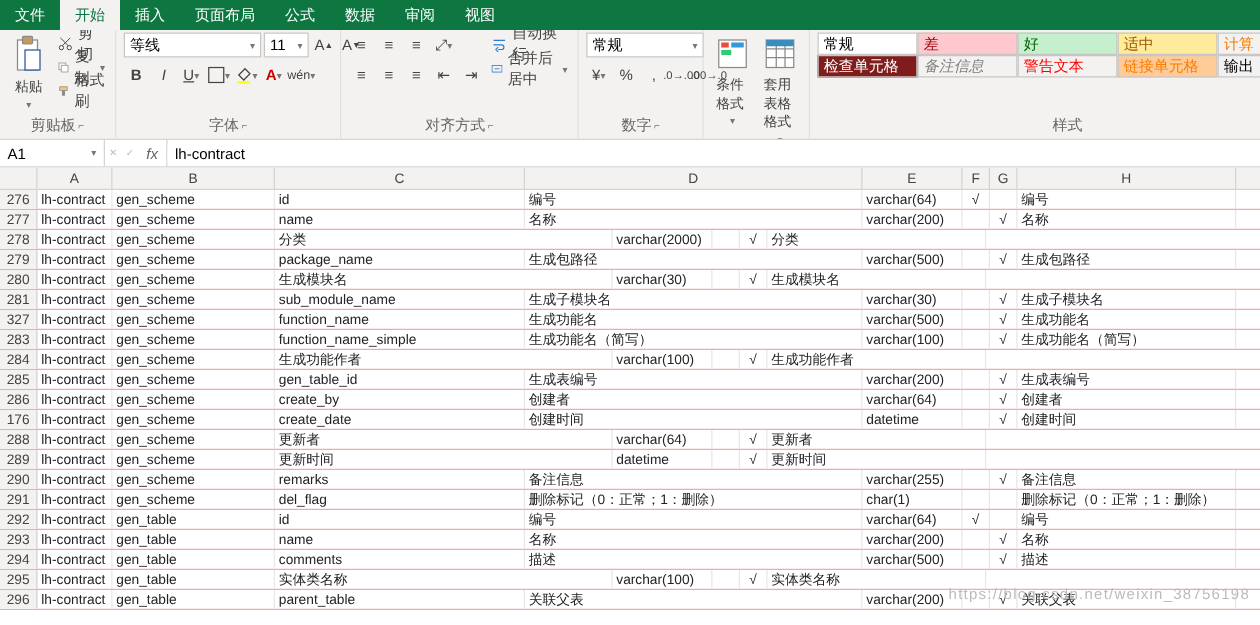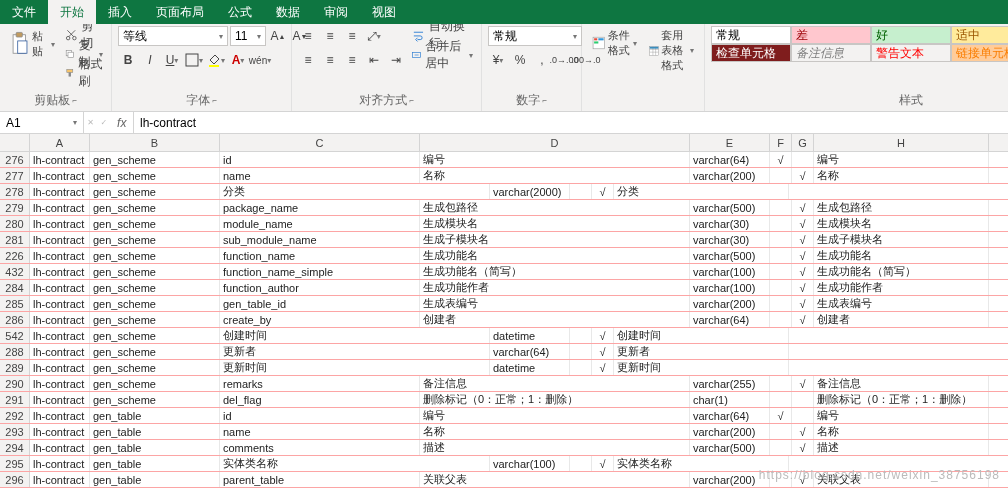--- a/index.html
+++ b/index.html
@@ -5,21 +5,21 @@
 *{margin:0;padding:0;box-sizing:border-box;font-family:"Microsoft YaHei",Arial,sans-serif;font-size:12px;user-select:none}
 body{background:#fff;overflow:hidden;width:1008px;height:500px}
 .titlebar{background:#0e7641;height:24px;display:flex;align-items:center;color:#fff}
 .titlebar .tab{padding:0 12px;height:24px;display:flex;align-items:center;cursor:pointer}
 .titlebar .tab.active{background:#f3f2f1;color:#0e7641}
 .tellme{display:flex;align-items:center;gap:6px;margin-left:8px;color:#c8e6d5}
 .ribbon{background:#f3f2f1;height:88px;display:flex;border-bottom:1px solid #d4d4d4;overflow:hidden}
 .group{display:flex;flex-direction:column;justify-content:space-between;border-right:1px solid #e1e1e1;padding:2px 6px 0}
 .grouplabel{text-align:center;color:#666;font-size:11px;padding:2px 0;display:flex;align-items:center;justify-content:center;gap:2px}
 .gbody{display:flex;gap:4px;align-items:flex-start;flex:1}
-.bigbtn{display:flex;flex-direction:row;align-items:center;gap:2px;padding:2px 4px;cursor:pointer}
+.bigbtn{display:flex;flex-direction:column;align-items:center;gap:2px;padding:2px 4px;cursor:pointer}
 .bigbtn .label{font-size:11px;color:#444}
 .vstack{display:flex;flex-direction:column;gap:1px}
 .minirow{display:flex;align-items:center;gap:4px;height:18px;font-size:11px;color:#444;padding:0 2px;cursor:pointer}
 .sel{border:1px solid #c8c6c4;background:#fff;height:20px;font-size:11px;padding:0 4px;display:flex;align-items:center;justify-content:space-between;gap:4px}
 .btnrow{display:flex;gap:2px}
 .ibtn{width:20px;height:20px;border:1px solid transparent;display:flex;align-items:center;justify-content:center;cursor:pointer;color:#444}
 .stylescells{display:flex;gap:0}
 .stbox{width:80px;height:18px;border:1px solid #c8c6c4;font-size:11px;display:flex;align-items:center;padding:0 4px}
 .fbar{height:22px;display:flex;align-items:center;border-bottom:1px solid #d4d4d4;background:#fff}
 .namebox{width:84px;border-right:1px solid #d4d4d4;height:100%;display:flex;align-items:center;padding:0 6px}
@@ -355,65 +355,63 @@
         <div class="cell" style="width: 270px;">生成包路径</div>
         <div class="cell" style="width: 80px;">varchar(500)</div>
         <div class="cell" style="width: 22px; justify-content: center;"></div>
         <div class="cell" style="width: 22px; justify-content: center;">√</div>
         <div class="cell" style="width: 175px;">生成包路径</div>
       </div>
       <div class="row">
         <div class="rh">280</div>
         <div class="cell" style="width: 60px;">lh-contract</div>
         <div class="cell" style="width: 130px;">gen_scheme</div>
-        <div class="cell" style="width: 200px;">module_name</div>
         <div class="cell" style="width: 270px;">生成模块名</div>
         <div class="cell" style="width: 80px;">varchar(30)</div>
         <div class="cell" style="width: 22px; justify-content: center;"></div>
         <div class="cell" style="width: 22px; justify-content: center;">√</div>
         <div class="cell" style="width: 175px;">生成模块名</div>
       </div>
       <div class="row">
         <div class="rh">281</div>
         <div class="cell" style="width: 60px;">lh-contract</div>
         <div class="cell" style="width: 130px;">gen_scheme</div>
         <div class="cell" style="width: 200px;">sub_module_name</div>
         <div class="cell" style="width: 270px;">生成子模块名</div>
         <div class="cell" style="width: 80px;">varchar(30)</div>
         <div class="cell" style="width: 22px; justify-content: center;"></div>
         <div class="cell" style="width: 22px; justify-content: center;">√</div>
         <div class="cell" style="width: 175px;">生成子模块名</div>
       </div>
       <div class="row">
-        <div class="rh">226</div>
+        <div class="rh">327</div>
         <div class="cell" style="width: 60px;">lh-contract</div>
         <div class="cell" style="width: 130px;">gen_scheme</div>
         <div class="cell" style="width: 200px;">function_name</div>
         <div class="cell" style="width: 270px;">生成功能名</div>
         <div class="cell" style="width: 80px;">varchar(500)</div>
         <div class="cell" style="width: 22px; justify-content: center;"></div>
         <div class="cell" style="width: 22px; justify-content: center;">√</div>
         <div class="cell" style="width: 175px;">生成功能名</div>
       </div>
       <div class="row">
-        <div class="rh">432</div>
+        <div class="rh">283</div>
         <div class="cell" style="width: 60px;">lh-contract</div>
         <div class="cell" style="width: 130px;">gen_scheme</div>
         <div class="cell" style="width: 200px;">function_name_simple</div>
         <div class="cell" style="width: 270px;">生成功能名（简写）</div>
         <div class="cell" style="width: 80px;">varchar(100)</div>
         <div class="cell" style="width: 22px; justify-content: center;"></div>
         <div class="cell" style="width: 22px; justify-content: center;">√</div>
         <div class="cell" style="width: 175px;">生成功能名（简写）</div>
       </div>
       <div class="row">
         <div class="rh">284</div>
         <div class="cell" style="width: 60px;">lh-contract</div>
         <div class="cell" style="width: 130px;">gen_scheme</div>
-        <div class="cell" style="width: 200px;">function_author</div>
         <div class="cell" style="width: 270px;">生成功能作者</div>
         <div class="cell" style="width: 80px;">varchar(100)</div>
         <div class="cell" style="width: 22px; justify-content: center;"></div>
         <div class="cell" style="width: 22px; justify-content: center;">√</div>
         <div class="cell" style="width: 175px;">生成功能作者</div>
       </div>
       <div class="row">
         <div class="rh">285</div>
         <div class="cell" style="width: 60px;">lh-contract</div>
         <div class="cell" style="width: 130px;">gen_scheme</div>
@@ -429,23 +427,24 @@
         <div class="cell" style="width: 60px;">lh-contract</div>
         <div class="cell" style="width: 130px;">gen_scheme</div>
         <div class="cell" style="width: 200px;">create_by</div>
         <div class="cell" style="width: 270px;">创建者</div>
         <div class="cell" style="width: 80px;">varchar(64)</div>
         <div class="cell" style="width: 22px; justify-content: center;"></div>
         <div class="cell" style="width: 22px; justify-content: center;">√</div>
         <div class="cell" style="width: 175px;">创建者</div>
       </div>
       <div class="row">
-        <div class="rh">542</div>
-        <div class="cell" style="width: 60px;">lh-contract</div>
-        <div class="cell" style="width: 130px;">gen_scheme</div>
+        <div class="rh">176</div>
+        <div class="cell" style="width: 60px;">lh-contract</div>
+        <div class="cell" style="width: 130px;">gen_scheme</div>
+        <div class="cell" style="width: 200px;">create_date</div>
         <div class="cell" style="width: 270px;">创建时间</div>
         <div class="cell" style="width: 80px;">datetime</div>
         <div class="cell" style="width: 22px; justify-content: center;"></div>
         <div class="cell" style="width: 22px; justify-content: center;">√</div>
         <div class="cell" style="width: 175px;">创建时间</div>
       </div>
       <div class="row">
         <div class="rh">288</div>
         <div class="cell" style="width: 60px;">lh-contract</div>
         <div class="cell" style="width: 130px;">gen_scheme</div>

